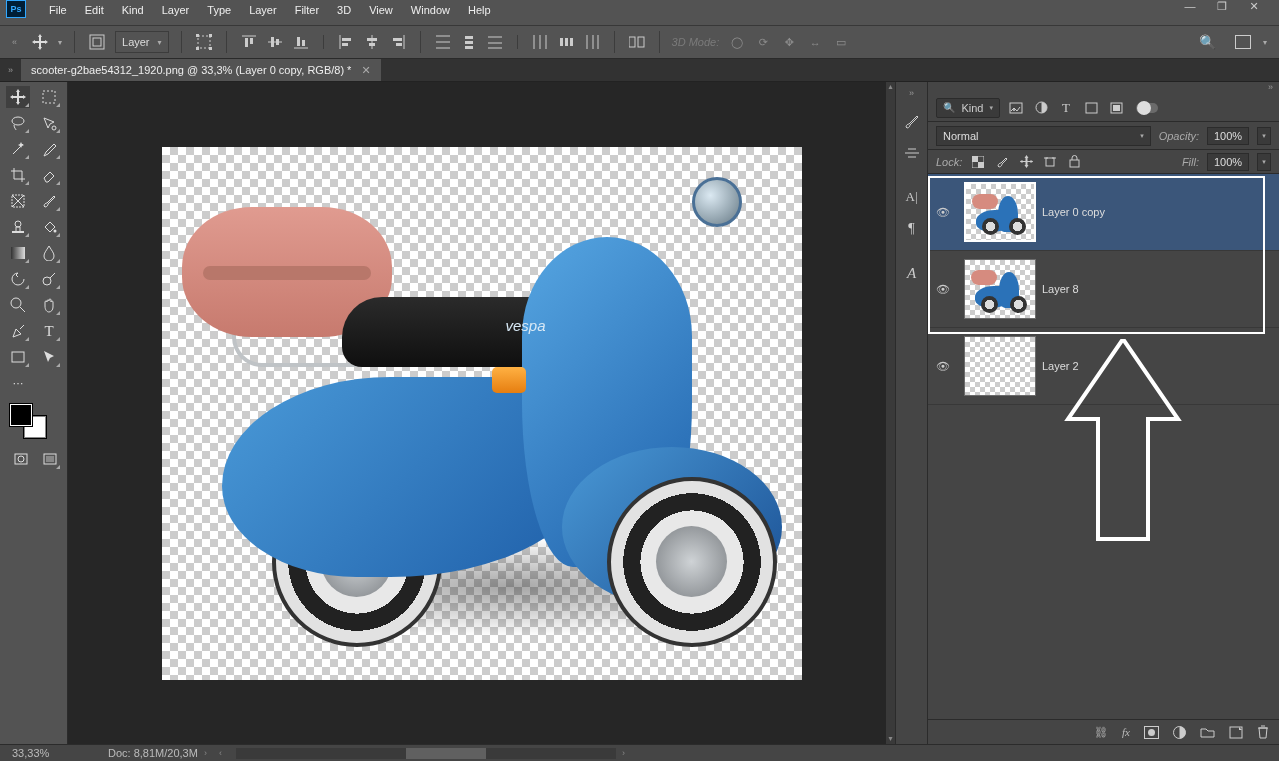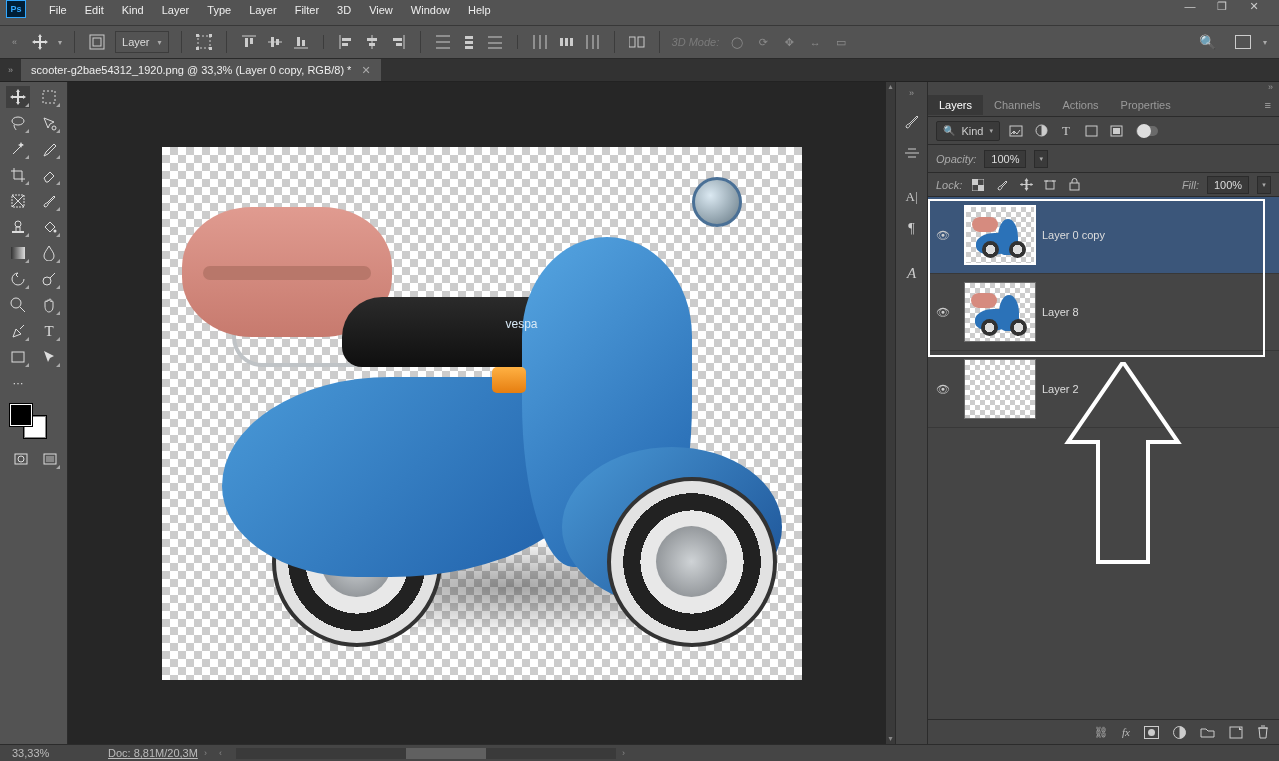--- a/index.html
+++ b/index.html
@@ -69,21 +69,21 @@
 .headlamp { position:absolute; right:60px; top:30px; width:50px; height:50px; background:radial-gradient(circle at 35% 35%, #dbe9f2 0%, #7d8f9a 80%); border-radius:50%; border:3px solid #4a7096;}
 .seat { position:absolute; left:180px; top:150px; width:290px; height:70px; background:linear-gradient(#2b2b2b,#0f0f0f); border-radius:40px 50px 20px 20px;}
 .bag { position:absolute; left:20px; top:60px; width:210px; height:130px; background:linear-gradient(#e09b90,#c77a6e); border-radius:70px / 60px;}
 .bag::after{content:""; position:absolute; left:10%; right:10%; top:46%; height:14px; background:#b8776a; border-radius:8px;}
 .rack { position:absolute; left:70px; top:160px; width:200px; height:60px; border:4px solid #bfc3c6; border-top:none; border-radius:0 0 30px 30px;}
 .wheel { position:absolute; width:170px; height:170px; background:radial-gradient(circle,#e8e8e8 0 45%, #222 45% 60%, #e2e2e2 60% 74%, #555 74% 100%); border-radius:50%; border:4px solid #333;}
 .wheel .hub { position:absolute; inset:28%; background:radial-gradient(circle,#cfd3d6,#7c8084); border-radius:50%;}
 .wheel.rear { left:110px; top:330px;}
 .wheel.front { right:25px; top:330px;}
 .indicator{position:absolute; left:330px; top:220px; width:34px; height:26px; background:linear-gradient(#ffb143,#e67e10); border-radius:5px;}
-.vespa-label{position:absolute; left:344px; top:170px; color:#d7e8f5; font-size:12px; }
+.vespa-label{position:absolute; left:344px; top:170px; color:#d7e8f5; font-size:15px; font-style:italic;}
 
 
 .rightrack { width:32px; background:#454545; border-left:1px solid #2b2b2b; display:flex; flex-direction:column; align-items:center; padding-top:6px; gap:6px;}
 .rightrack .collapse-r { font-size:9px; color:#999; margin-bottom:4px;}
 .rightrack .mini { width:26px; height:26px; display:flex; align-items:center; justify-content:center; color:#ccc; background:#454545;}
 .rightrack .sep { width:100%; height:6px;}
 .rightrack .mini svg{display:block;}
 
 
 .rightdock { width:352px; background:#454545; border-left:1px solid #2b2b2b; display:flex; flex-direction:column; }
@@ -137,21 +137,21 @@
 .thumb .mini-scooter .mw1,.thumb .mini-scooter .mw2{position:absolute; width:17px; height:17px; background:radial-gradient(circle,#ddd 0 40%,#333 40% 100%); border-radius:50%; bottom:-1px;}
 .thumb .mini-scooter .mw1{left:10px;} .thumb .mini-scooter .mw2{right:2px;}
 .layer-name { color:#ddd; font-size:11px;}
 
 .layers-footer { height:25px; border-top:1px solid #2b2b2b; display:flex; align-items:center; justify-content:flex-end; gap:14px; padding:0 10px; color:#bbb;}
 .layers-footer span{display:flex;align-items:center;justify-content:center;}
 
 
 .statusbar { height:17px; background:#454545; border-top:1px solid #2b2b2b; display:flex; align-items:center; color:#bbb; }
 .statusbar .zoom { width:70px; padding-left:12px;}
-.statusbar .doc { padding-left:38px;text-decoration:underline;}
+.statusbar .doc { padding-left:38px;}
 .statusbar .flex { flex:1;}
 .statusbar .scroll-h { height:11px; background:#3a3a3a; width:380px; margin-left:8px; position:relative;}
 .statusbar .scroll-h .grip{position:absolute; left:170px; top:0; width:80px; height:100%; background:#606060;}
 .statusbar .chev{padding:0 6px; color:#888; font-size:9px;}
 
 svg { display:block; }
 </style>
 </head>
 <body>
 
@@ -556,27 +556,20 @@
         <span style="font-family:serif;color:#ccc;font-size:14px;">¶</span>
       </div>
     <div class="sep"></div>
     <div class="mini">
         <span style="font-family:serif;color:#ccc;font-size:15px;font-style:italic;">A</span>
       </div>
   </div>
 
   <div class="rightdock">
     <div class="collapse-r2">»</div>
-    <div class="panel-tabs">
-      <div class="panel-tab active">Layers</div>
-      <div class="panel-tab">Channels</div>
-      <div class="panel-tab">Actions</div>
-      <div class="panel-tab">Properties</div>
-      <div class="menu">≡</div>
-    </div>
 
     <div class="filterbar">
       <div class="kind">
         <span class="mag">🔍</span>
         <span>Kind</span>
         <span class="chev">▾</span>
       </div>
       <div class="fico">
           <svg width="14" height="12">
             <rect x="1" y="1" width="12" height="10" fill="none" stroke="#ccc"></rect>
@@ -601,20 +594,24 @@
       <div class="fico">
           <svg width="13" height="12">
             <rect x="1" y="1" width="11" height="10" fill="none" stroke="#ccc"></rect>
             <rect x="3" y="3" width="7" height="6" fill="#ccc"></rect>
           </svg>
         </div>
       <div class="toggle"></div>
     </div>
 
     <div class="blendrow">
+      <div class="dropdown">
+        <span>Normal</span>
+        <span class="chev">▾</span>
+      </div>
       <span class="lbl">Opacity:</span>
       <div class="numfield">100%</div>
       <div class="spin">▾</div>
     </div>
 
     <div class="lockrow">
       <span class="lbl">Lock:</span>
       <div class="lico">
           <svg width="12" height="12">
             <rect width="12" height="12" fill="none" stroke="#ccc"></rect>

